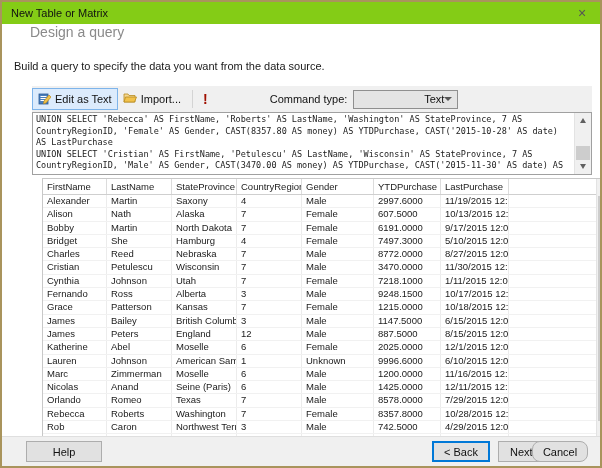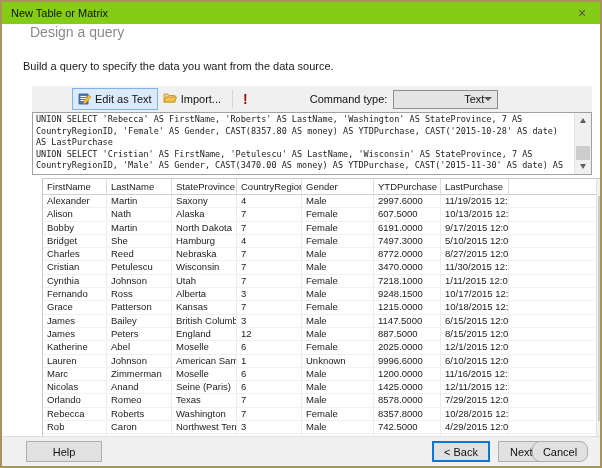--- a/index.html
+++ b/index.html
@@ -1,22 +1,22 @@
 <!DOCTYPE html>
 <html><head>
 <meta charset="utf-8">
 <style>
   html,body{margin:0;padding:0;background:#d8d8d8;font-family:"Liberation Sans",sans-serif;}
   .dialog{position:relative;width:602px;height:468px;background:#fff;border:2px solid #a9945c;box-sizing:border-box;overflow:hidden;}
   .titlebar{position:absolute;left:0;top:0;right:0;height:22px;background:#84cc16;}
   .title{position:absolute;left:9px;top:5px;font-size:11px;color:#111;}
   .close{position:absolute;right:10px;top:3px;width:16px;height:16px;font-size:14px;color:#555;text-align:center;line-height:16px;cursor:pointer;}
   .heading{position:absolute;left:28px;top:22px;font-size:14px;color:#8a8a8a;}
-  .desc{position:absolute;left:21px;top:58px;font-size:11px;color:#1a1a1a;}
-  .toolbar{position:absolute;left:30px;top:84px;width:560px;height:26px;background:#f0f0f0;box-sizing:border-box;display:flex;align-items:center;padding-left:40px;}
+  .desc{position:absolute;left:12px;top:58px;font-size:11px;color:#1a1a1a;}
+  .toolbar{position:absolute;left:30px;top:84px;width:560px;height:26px;background:#f0f0f0;box-sizing:border-box;display:flex;align-items:center;}
   .tbtn{display:flex;align-items:center;gap:4px;height:22px;padding:0 5px;font-size:11px;color:#111;box-sizing:border-box;}
   .tbtn.checked{background:#dcebfc;border:1px solid #7eb4ea;}
   .tsep{width:1px;height:18px;background:#d4d4d4;margin:0 6px;}
   .excl{color:#a01000;font-weight:bold;font-size:14px;line-height:14px;padding:0 4px;}
   .cmdlabel{font-size:11px;color:#111;margin-left:58px;margin-right:6px;}
   .combo{width:105px;height:19px;background:#e4e4e4;border:1px solid #8f8f8f;box-sizing:border-box;display:flex;align-items:center;justify-content:flex-end;padding:0 5px;font-size:11px;color:#111;}
   .chev{width:0;height:0;border-left:4px solid transparent;border-right:4px solid transparent;border-top:4px solid #555;}
   .sqlbox{position:absolute;left:30px;top:110px;width:560px;height:63px;background:#fff;border:1px solid #a0a0a0;box-sizing:border-box;}
   .sqltext{position:absolute;left:3px;top:1px;right:18px;bottom:1px;font-family:"DejaVu Sans Mono",monospace;font-size:8.5px;line-height:11.5px;color:#1a1a1a;white-space:pre;overflow:hidden;}
   .vsb{position:absolute;right:0;top:0;bottom:0;width:16px;background:#f0f0f0;border-left:1px solid #e3e3e3;}

